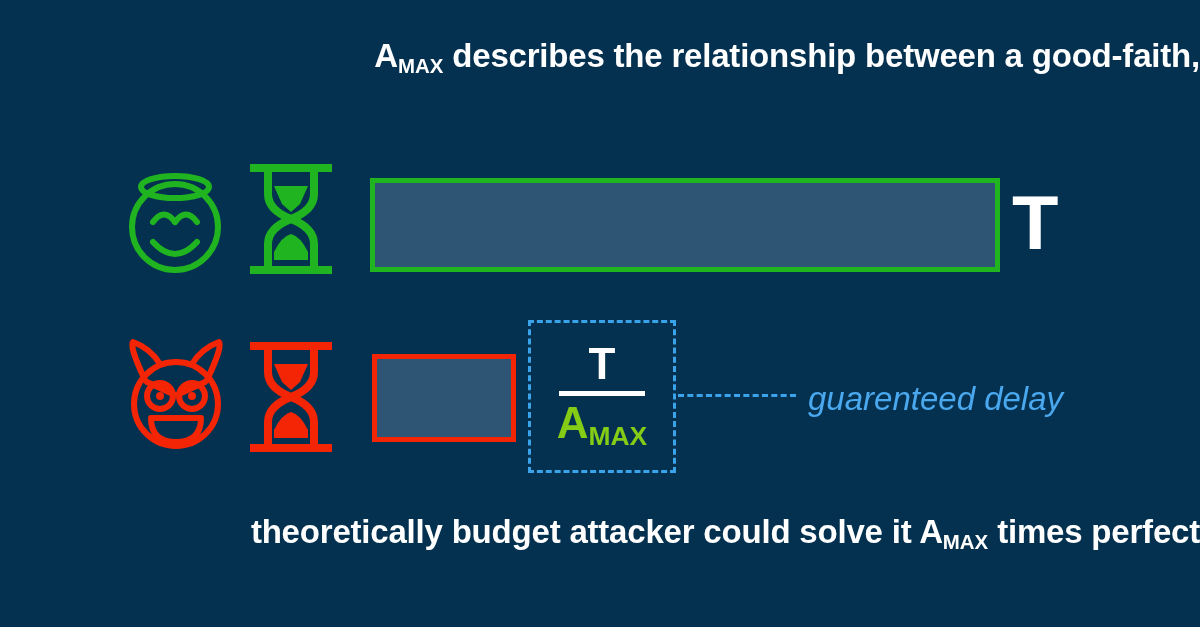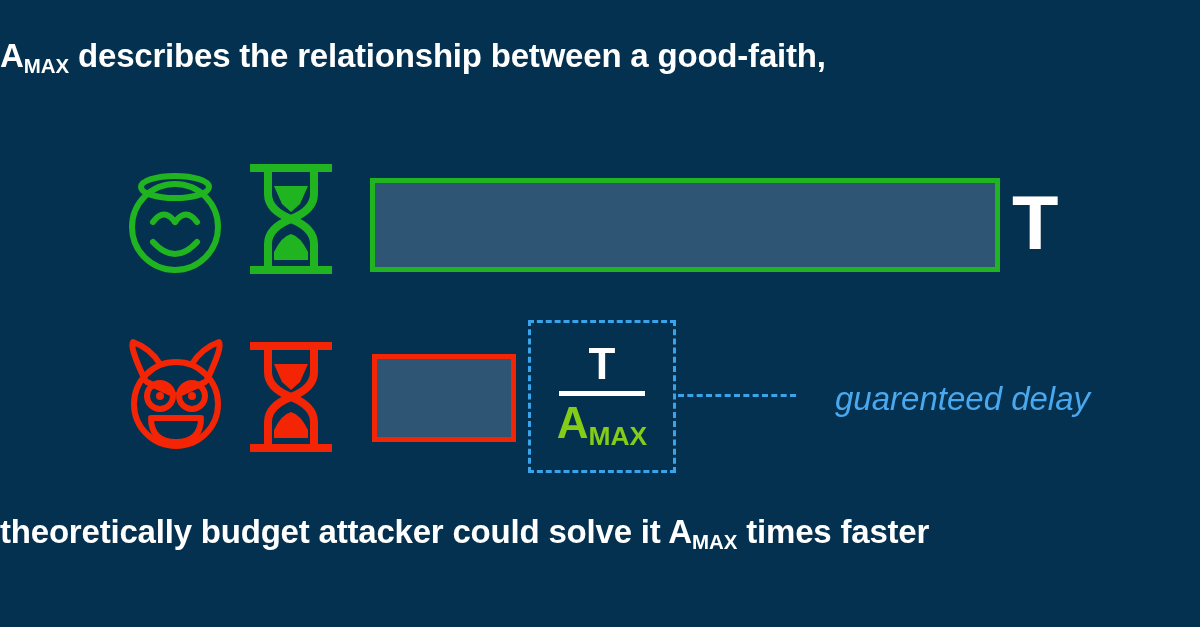--- a/index.html
+++ b/index.html
@@ -19,21 +19,21 @@
     position: absolute;
     inset: 0;
     background: #04314f;
   }
 
   
   .heading {
     position: absolute;
     left: 0;
     width: 1200px;
-    text-align: left;
+    text-align: right;
     color: #ffffff;
     font-weight: bold;
     font-size: 33px;
     line-height: 40px;
     letter-spacing: -0.2px;
   }
   #heading-top { top: 36px; }
   #heading-bottom { top: 512px; }
   .heading sub {
     font-size: 0.62em;
@@ -135,21 +135,20 @@
     border-top: 3px dashed #3ba3ea;
   }
   #annotation {
     position: absolute;
     left: 808px;
     top: 380px;
     color: #4aa8ef;
     font-size: 33px;
     font-style: italic;
     white-space: nowrap;
-    margin-left: 27px;
   }
 </style>
 </head>
 <body>
 
 <div id="stage">
 
   <div class="heading" id="heading-top">
     <div><span>A</span><sub>MAX</sub><span> describes the relationship between a good-faith,</span></div>
   </div>
@@ -217,16 +216,16 @@
     <div id="fraction-numerator">T</div>
     <div id="fraction-rule"></div>
     <div id="fraction-denominator"><span>A</span><sub>MAX</sub></div>
   </div>
 
   <div id="connector"></div>
 
   <div id="annotation">guarenteed delay</div>
 
   <div class="heading" id="heading-bottom">
-    <div><span>theoretically budget attacker could solve it A</span><sub>MAX</sub><span> times faster</span></div>
+    <div><span>theoretically budget attacker could solve it A</span><sub>MAX</sub><span> times perfect</span></div>
   </div>
 
 </div>
 
 </body></html>

